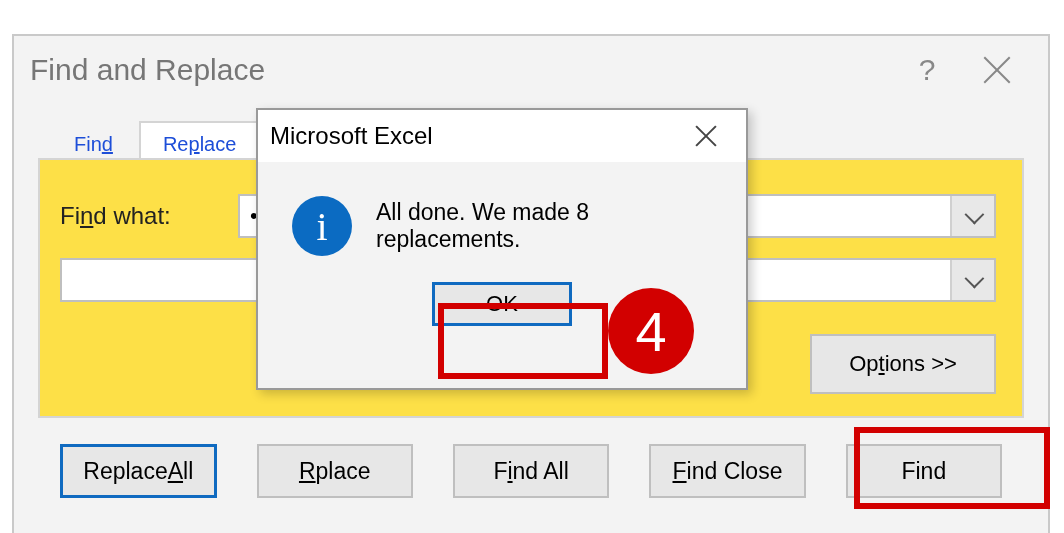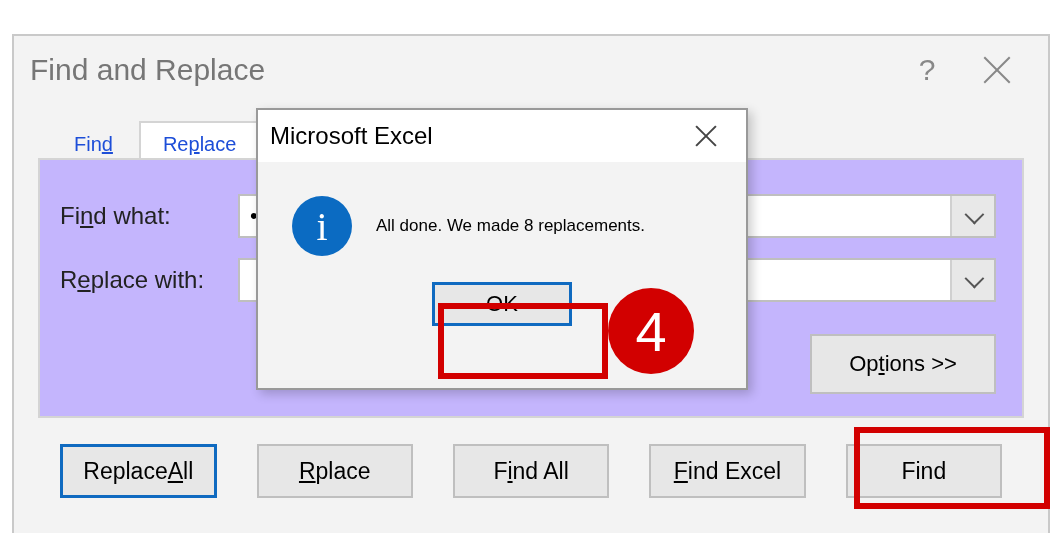--- a/index.html
+++ b/index.html
@@ -68,21 +68,21 @@
     position: relative;
     top: 6px;
   }
   .fr-tab .ul { text-decoration: underline; }
   .fr-tab.active {
     background: #fff;
     border-color: #d4d4d4;
   }
   
   .fr-panel {
-    background: #c4b5fd;
+    background: #fde047;
     border: 2px solid #d4d4d4;
     padding: 34px 26px 26px 20px;
     min-height: 260px;
     position: relative;
   }
   .fr-row {
     display: flex;
     align-items: center;
     margin-bottom: 20px;
     gap: 18px;
@@ -190,21 +190,21 @@
   }
   .info-icon {
     width: 60px; height: 60px; border-radius: 50%;
     background: #0b6bc2;
     color: #fff;
     display:flex; align-items:center; justify-content:center;
     font-size: 40px;
     font-family: Georgia, serif;
     flex: 0 0 60px;
   }
-  .msg-text { font-size: 17px; }
+  .msg-text { font-size: 23px; }
   .msg-buttons {
     display:flex; justify-content:center;
     padding-top: 18px;
   }
   .msg-ok {
     width: 140px; height: 44px;
     border: 3px solid #0f6ac0;
     background: #e7e7e7;
     display:flex; align-items:center; justify-content:center;
     font-size: 22px;
@@ -270,23 +270,20 @@
           <span>Fi</span><span class="ul">n</span><span>d what:</span>
         </div>
         <div class="fr-input-wrap">
           <input class="fr-input" value="•" style="">
           <div class="fr-combo-btn">
               <span class="chev"></span>
             </div>
         </div>
       </div>
       <div class="fr-row">
-        <div class="fr-label">
-          <span>R</span><span class="ul">e</span><span>place with:</span>
-        </div>
         <div class="fr-input-wrap">
           <input class="fr-input" value="" style="">
           <div class="fr-combo-btn">
               <span class="chev"></span>
             </div>
         </div>
       </div>
 
       <div class="fr-options">
         <span>Op</span>
@@ -305,21 +302,21 @@
         <span class="ul">R</span>
           <span>place</span>
       </div>
       <div class="fr-btn">
         <span>F</span>
           <span class="ul">i</span>
           <span>nd All</span>
       </div>
       <div class="fr-btn">
         <span class="ul">F</span>
-          <span>ind Excel</span>
+          <span>ind Close</span>
       </div>
       <div class="fr-btn">
         <span>Find</span>
       </div>
     </div>
   </div>
 </div>
 
 <div class="msg-dialog">
   <div class="msg-titlebar">

